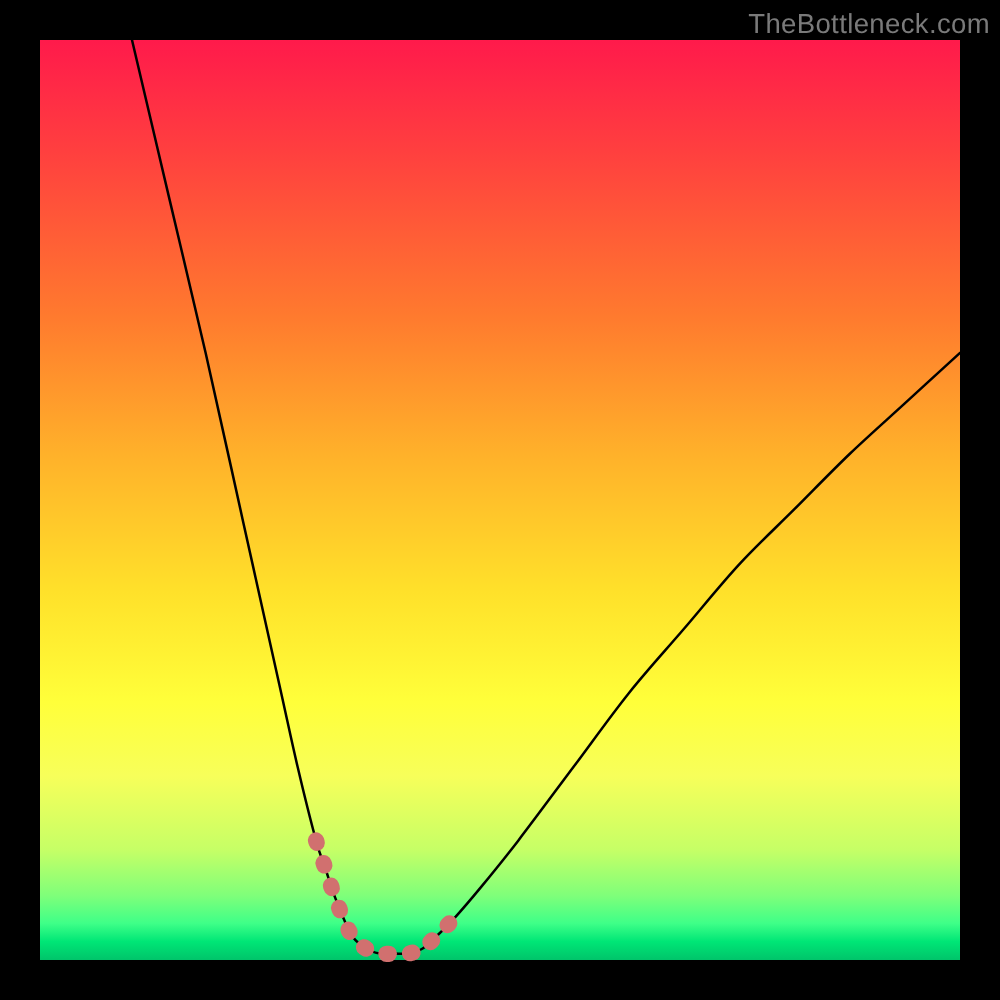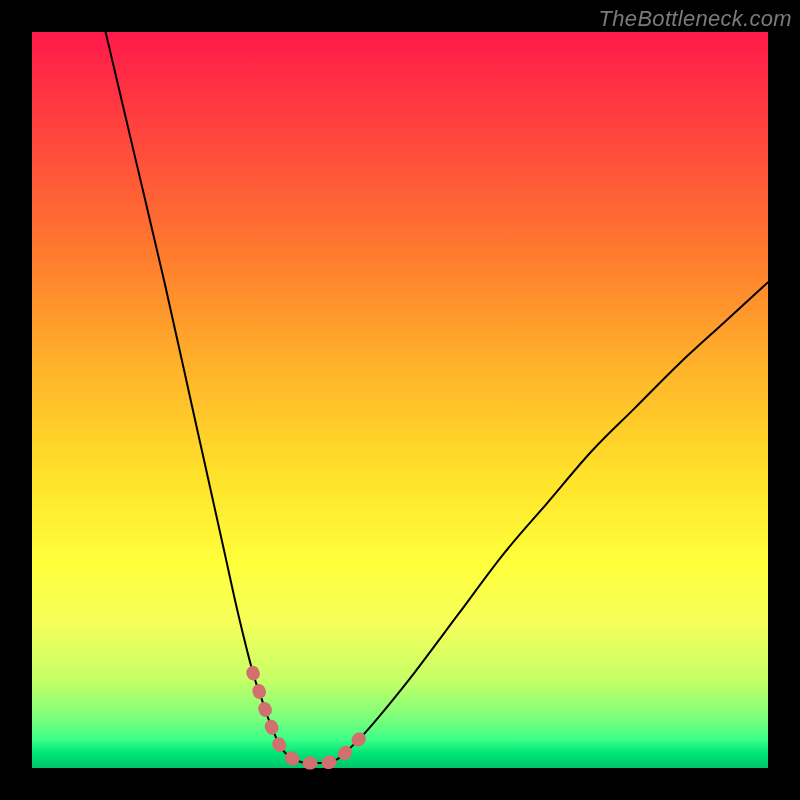--- a/index.html
+++ b/index.html
@@ -11,21 +11,20 @@
     overflow: hidden;
     font-family: Arial, Helvetica, sans-serif;
   }
   .frame {
     position: absolute;
     top: 0;
     left: 0;
     width: 800px;
     height: 800px;
     background: #000;
-    font-style: italic;
   }
   .plot-area {
     position: absolute;
     top: 32px;
     left: 32px;
     width: 736px;
     height: 736px;
     
     background: linear-gradient(
       to bottom,

